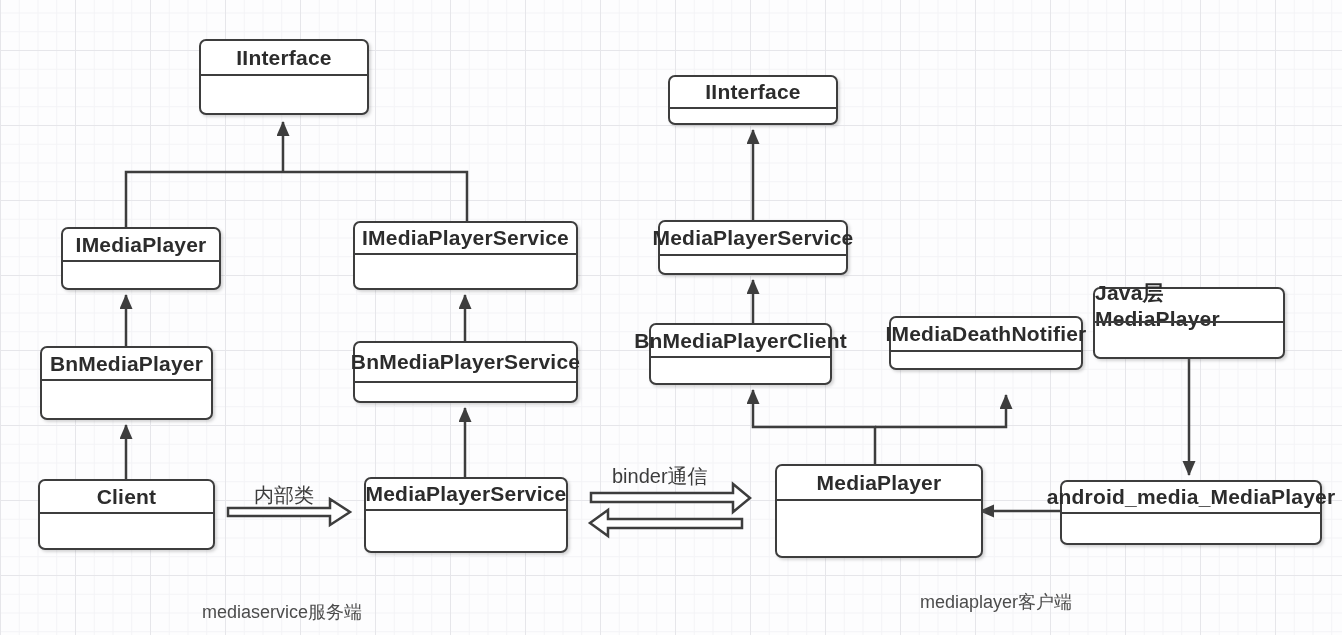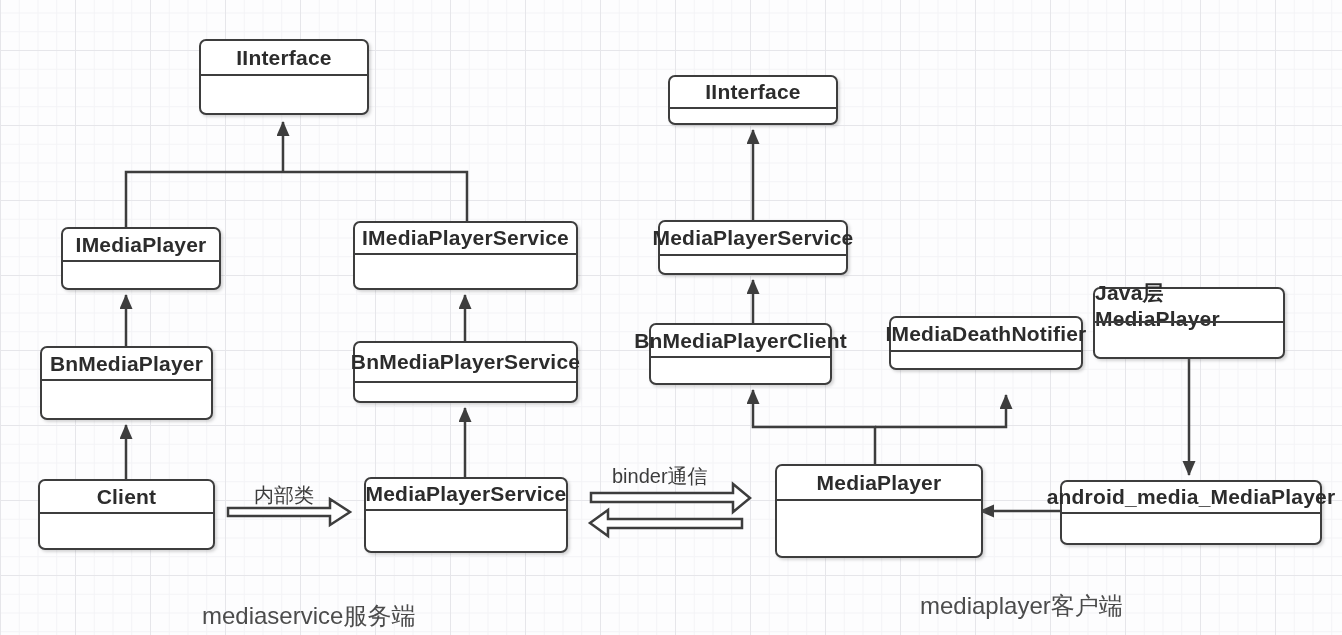--- a/index.html
+++ b/index.html
@@ -40,21 +40,21 @@
     flex:1 1 auto;
     border-top:2.5px solid #3d3d3d;
   }
   .edge-label{
     position:absolute;z-index:3;
     font-size:20px;color:#3c3c3c;
     white-space:nowrap;
   }
   .region-label{
     position:absolute;z-index:3;
-    font-size:24px;color:#4c4c4c;
+    font-size:18px;color:#4c4c4c;
     white-space:nowrap;
   }
 </style>
 </head>
 <body>
 
 <div id="canvas">
 
   <svg id="edges" width="1342" height="635" viewBox="0 0 1342 635">
     <defs>

